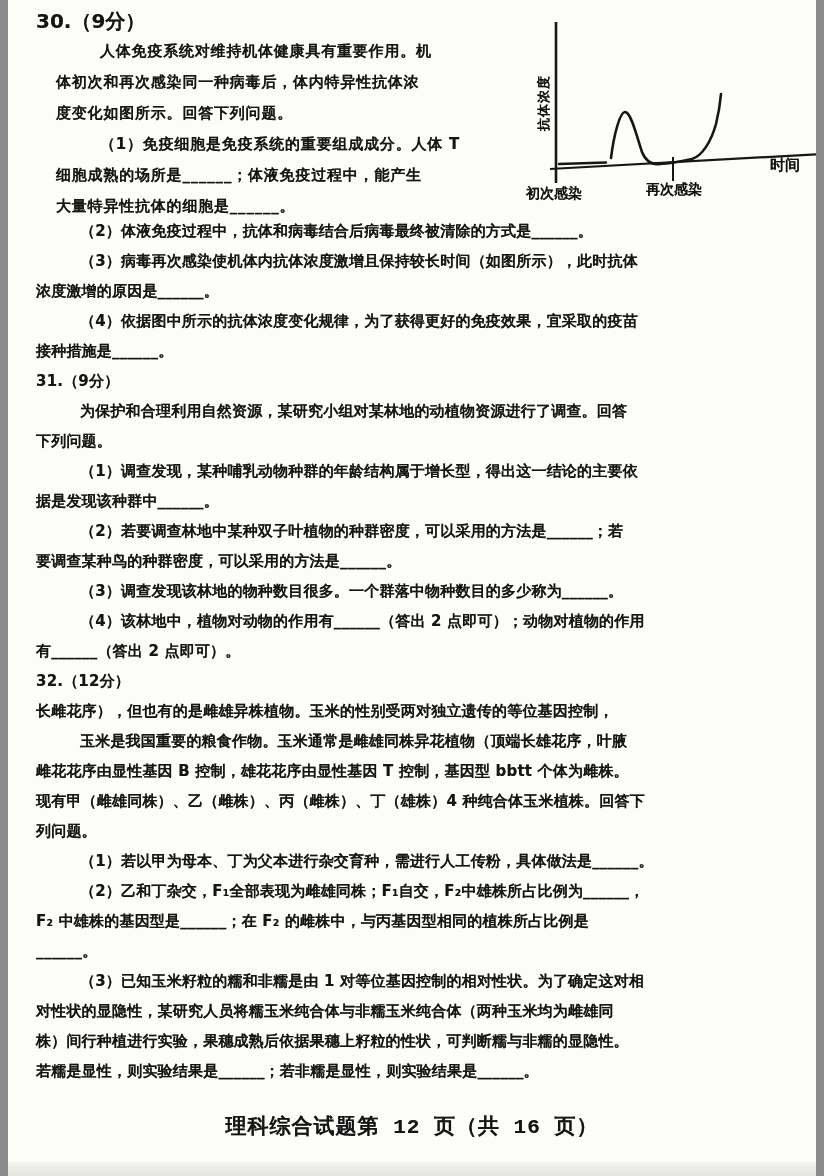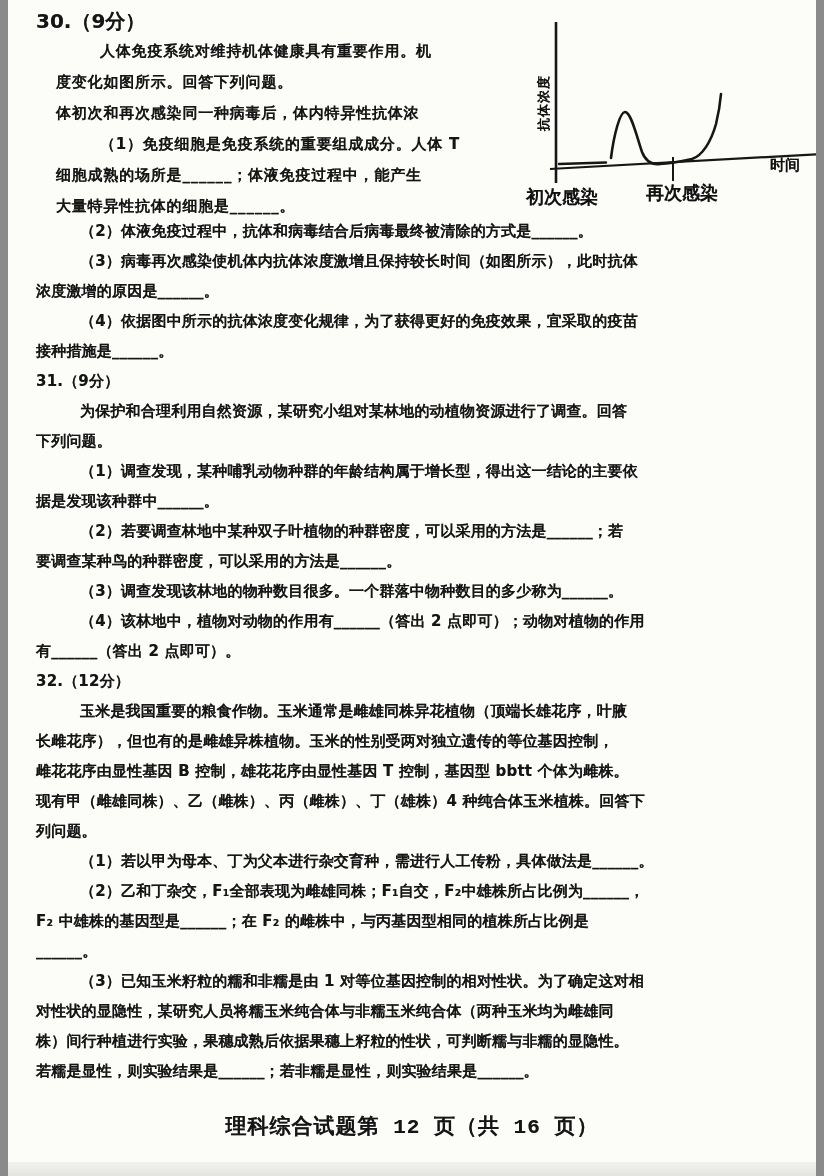--- a/index.html
+++ b/index.html
@@ -15,21 +15,21 @@
   .txt{font-weight:600;text-shadow:0 0 .5px rgba(25,25,25,.55);}
   
   .top{display:flex;box-sizing:border-box;padding:6px 0 0 28px;height:216px;}
   .col-left{width:488px;flex:none;}
   .qnum{font-size:20px;line-height:30px;white-space:nowrap;}
   .nline{font-size:15px;line-height:31px;letter-spacing:.8px;white-space:nowrap;margin-left:20px;}
   .indent{padding-left:44px;}
   
   .figure{position:relative;width:304px;height:210px;flex:none;}
   .figure svg{position:absolute;left:0;top:0;}
-  .flabel{position:absolute;font-size:18px;font-weight:600;color:#111;white-space:nowrap;}
+  .flabel{position:absolute;font-size:14px;font-weight:600;color:#111;white-space:nowrap;}
   .ylabel{left:-16px;top:88px;width:72px;text-align:center;font-size:13px;letter-spacing:1px;
           transform:rotate(-90deg);transform-origin:center;}
   .xlabel{left:246px;top:150px;font-size:15px;}
   .marker1{left:2px;top:179px;}
   .marker2{left:122px;top:175px;}
   
   .body{padding-left:28px;}
   .bline{font-size:15px;line-height:30px;letter-spacing:.2px;white-space:nowrap;}
   .footer{margin-top:26px;text-align:center;font-size:21px;letter-spacing:1px;font-family:Liberation Mono, monospace;}
   
@@ -38,22 +38,22 @@
 </style>
 </head>
 <body>
 
 <div class="page">
 
   <div class="top">
     <div class="col-left">
       <div class="qnum txt">30.（9分）</div>
       <div class="nline txt indent">人体免疫系统对维持机体健康具有重要作用。机</div>
+      <div class="nline txt">体初次和再次感染同一种病毒后，体内特异性抗体浓</div>
       <div class="nline txt">度变化如图所示。回答下列问题。</div>
-      <div class="nline txt">体初次和再次感染同一种病毒后，体内特异性抗体浓</div>
       <div class="nline txt indent">（1）免疫细胞是免疫系统的重要组成成分。人体 T</div>
       <div class="nline txt">细胞成熟的场所是______；体液免疫过程中，能产生</div>
       <div class="nline txt">大量特异性抗体的细胞是______。</div>
     </div>
 
     <div class="figure">
       <svg width="304" height="210" viewBox="0 0 304 210">
 
         <line x1="32" y1="16" x2="32" y2="177" stroke="#161616" stroke-width="2.6"></line>
 
@@ -91,22 +91,22 @@
     <div class="bline txt">下列问题。</div>
     <div class="bline txt indent">（1）调查发现，某种哺乳动物种群的年龄结构属于增长型，得出这一结论的主要依</div>
     <div class="bline txt">据是发现该种群中______。</div>
     <div class="bline txt indent">（2）若要调查林地中某种双子叶植物的种群密度，可以采用的方法是______；若</div>
     <div class="bline txt">要调查某种鸟的种群密度，可以采用的方法是______。</div>
     <div class="bline txt indent">（3）调查发现该林地的物种数目很多。一个群落中物种数目的多少称为______。</div>
     <div class="bline txt indent">（4）该林地中，植物对动物的作用有______（答出 2 点即可）；动物对植物的作用</div>
     <div class="bline txt">有______（答出 2 点即可）。</div>
 
     <div class="bline txt">32.（12分）</div>
+    <div class="bline txt">长雌花序），但也有的是雌雄异株植物。玉米的性别受两对独立遗传的等位基因控制，</div>
     <div class="bline txt indent">玉米是我国重要的粮食作物。玉米通常是雌雄同株异花植物（顶端长雄花序，叶腋</div>
-    <div class="bline txt">长雌花序），但也有的是雌雄异株植物。玉米的性别受两对独立遗传的等位基因控制，</div>
     <div class="bline txt">雌花花序由显性基因 B 控制，雄花花序由显性基因 T 控制，基因型 bbtt 个体为雌株。</div>
     <div class="bline txt">现有甲（雌雄同株）、乙（雌株）、丙（雌株）、丁（雄株）4 种纯合体玉米植株。回答下</div>
     <div class="bline txt">列问题。</div>
     <div class="bline txt indent">（1）若以甲为母本、丁为父本进行杂交育种，需进行人工传粉，具体做法是______。</div>
     <div class="bline txt indent">（2）乙和丁杂交，F₁全部表现为雌雄同株；F₁自交，F₂中雄株所占比例为______，</div>
     <div class="bline txt">F₂ 中雄株的基因型是______；在 F₂ 的雌株中，与丙基因型相同的植株所占比例是</div>
     <div class="bline txt">______。</div>
     <div class="bline txt indent">（3）已知玉米籽粒的糯和非糯是由 1 对等位基因控制的相对性状。为了确定这对相</div>
     <div class="bline txt">对性状的显隐性，某研究人员将糯玉米纯合体与非糯玉米纯合体（两种玉米均为雌雄同</div>
     <div class="bline txt">株）间行种植进行实验，果穗成熟后依据果穗上籽粒的性状，可判断糯与非糯的显隐性。</div>

